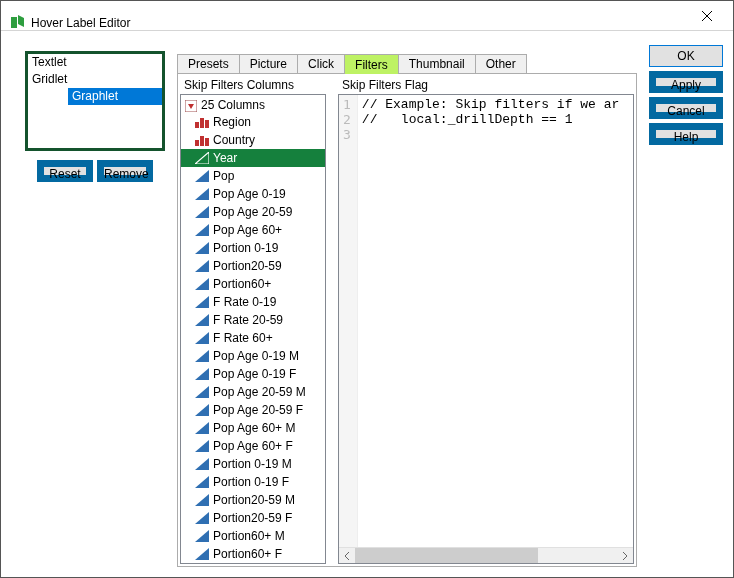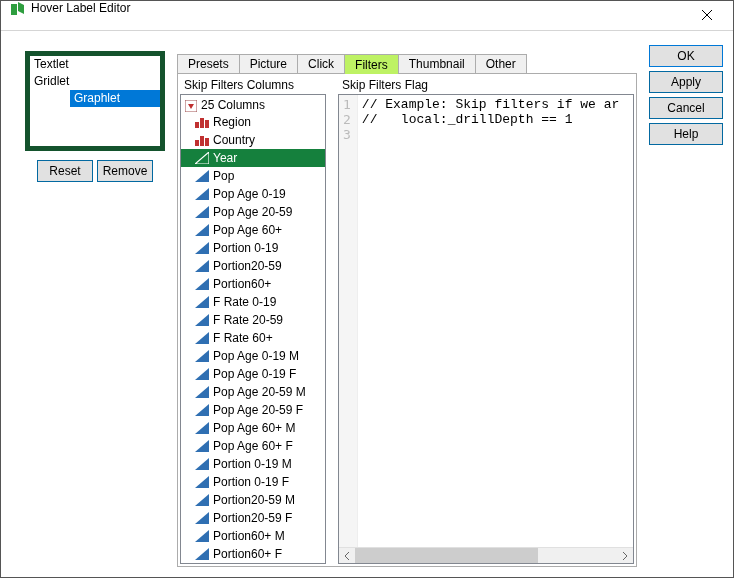--- a/index.html
+++ b/index.html
@@ -10,21 +10,21 @@
     background: #fff;
     width: 734px;
     height: 578px;
     overflow: hidden;
     border: 1px solid #555;
   }
   
   .titlebar {
     height: 30px;
     display: flex;
-    align-items: flex-start;
+    align-items: flex-end;
     padding: 0 4px 0 8px;
     border-bottom: 1px solid #d5d5d5;
     background: #fff;
   }
   .titlebar .app-icon {
     width: 16px; height: 16px;
     margin-right: 6px;
   }
   .titlebar .title { flex: 1; font-size: 12px; color: #000; }
   .titlebar .close {
@@ -36,21 +36,21 @@
   
   .body {
     display: flex;
     padding: 20px 10px 10px 24px;
     gap: 12px;
     height: calc(100% - 30px);
   }
   .col-left { width: 140px; flex-shrink: 0; }
   .listbox {
     width: 140px; height: 100px;
-    border: 5px solid #14532d;
+    border: 3px solid #14532d;
     background: #fff;
     overflow: hidden;
   }
   .listbox .item {
     padding: 0 4px;
     height: 17px;
     line-height: 17px;
     cursor: default;
   }
   .listbox .item.selected { background: #0078d7; color: #fff; margin-left: 40px; }
@@ -204,21 +204,21 @@
     flex-direction: column;
     gap: 4px;
     padding-top: 4px;
     margin-top: -10px;
   }
   button {
     font-family: inherit;
     font-size: 12px;
     height: 22px;
     background: #e1e1e1;
-    border: 1px solid #0369a1;
+    border: 7px solid #0369a1;
     cursor: default;
     padding: 0;
   }
   .col-right button.default {
     border: 1px solid #0078d7;
   }
 
   
   svg { display: block; }
 </style>

